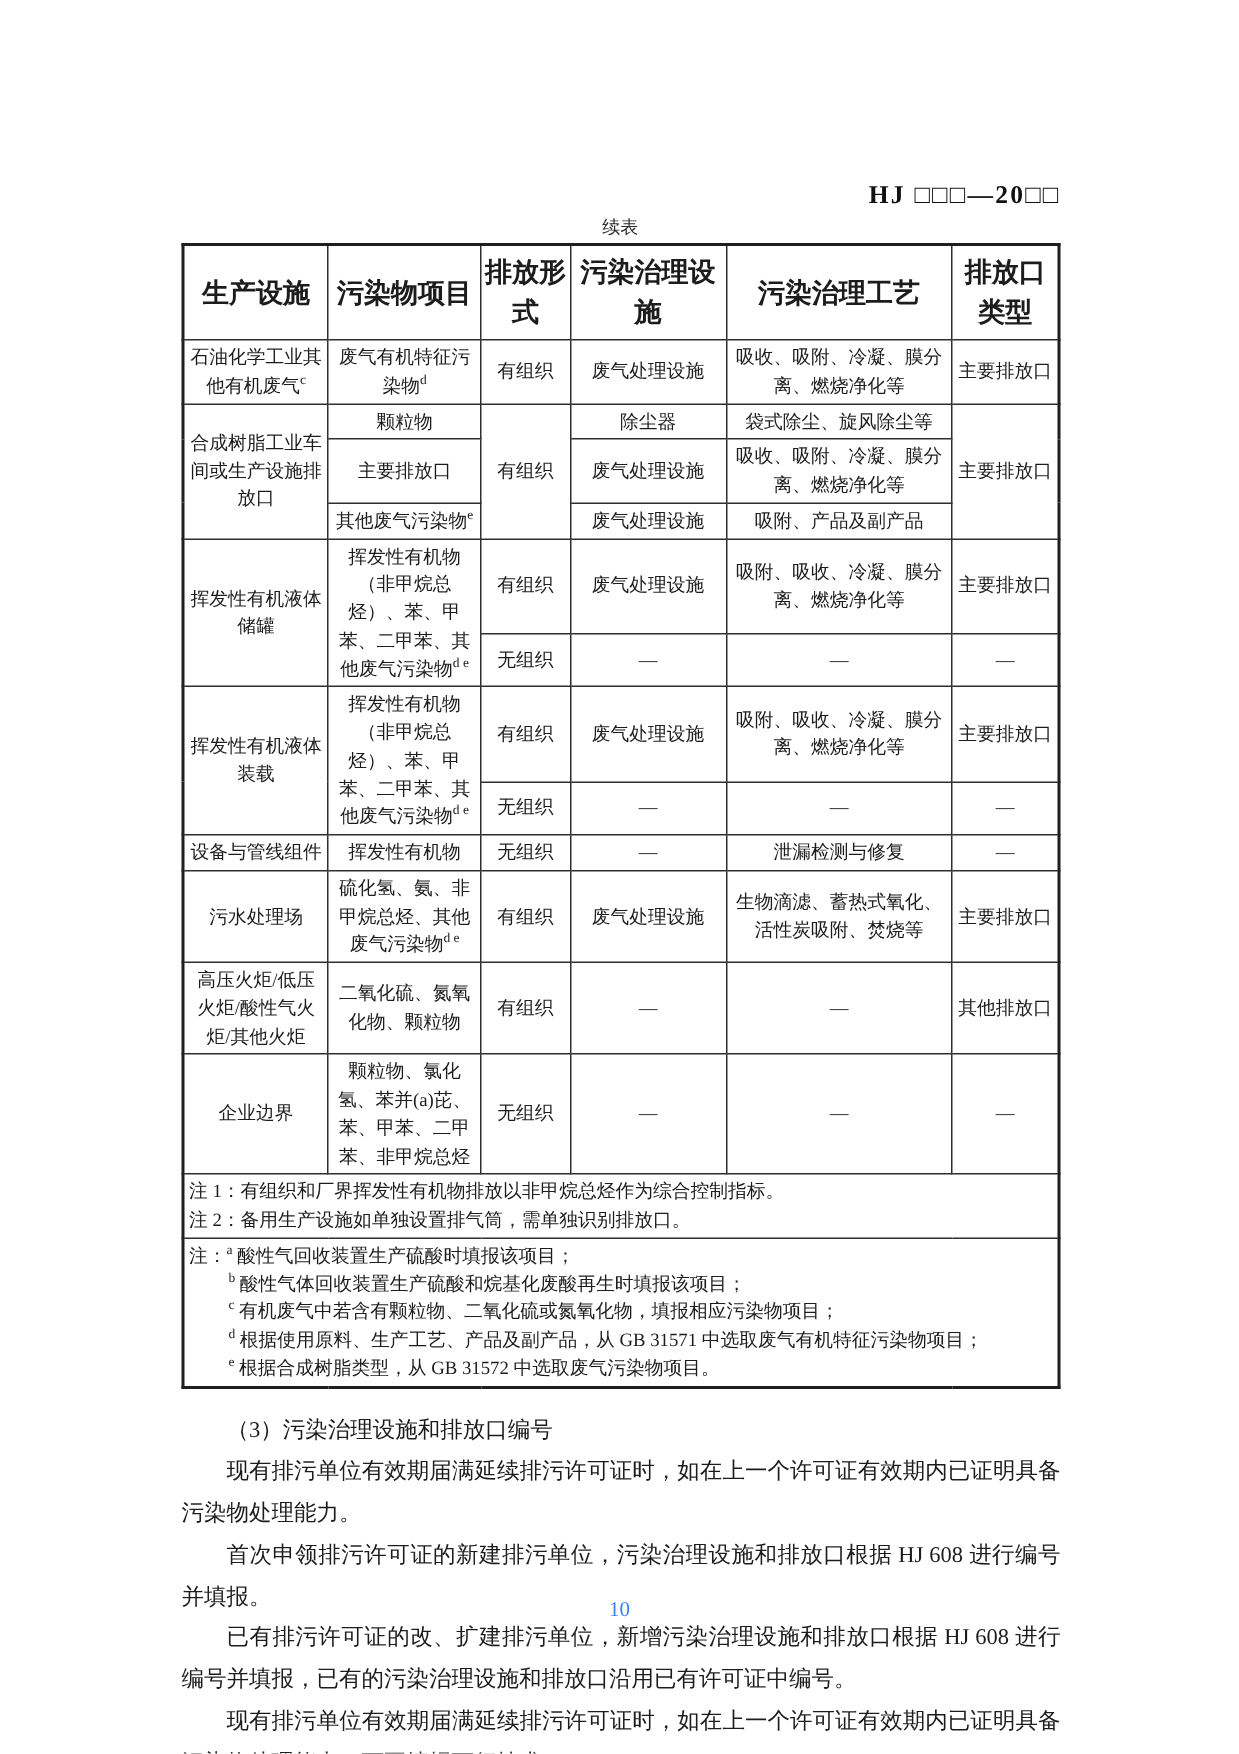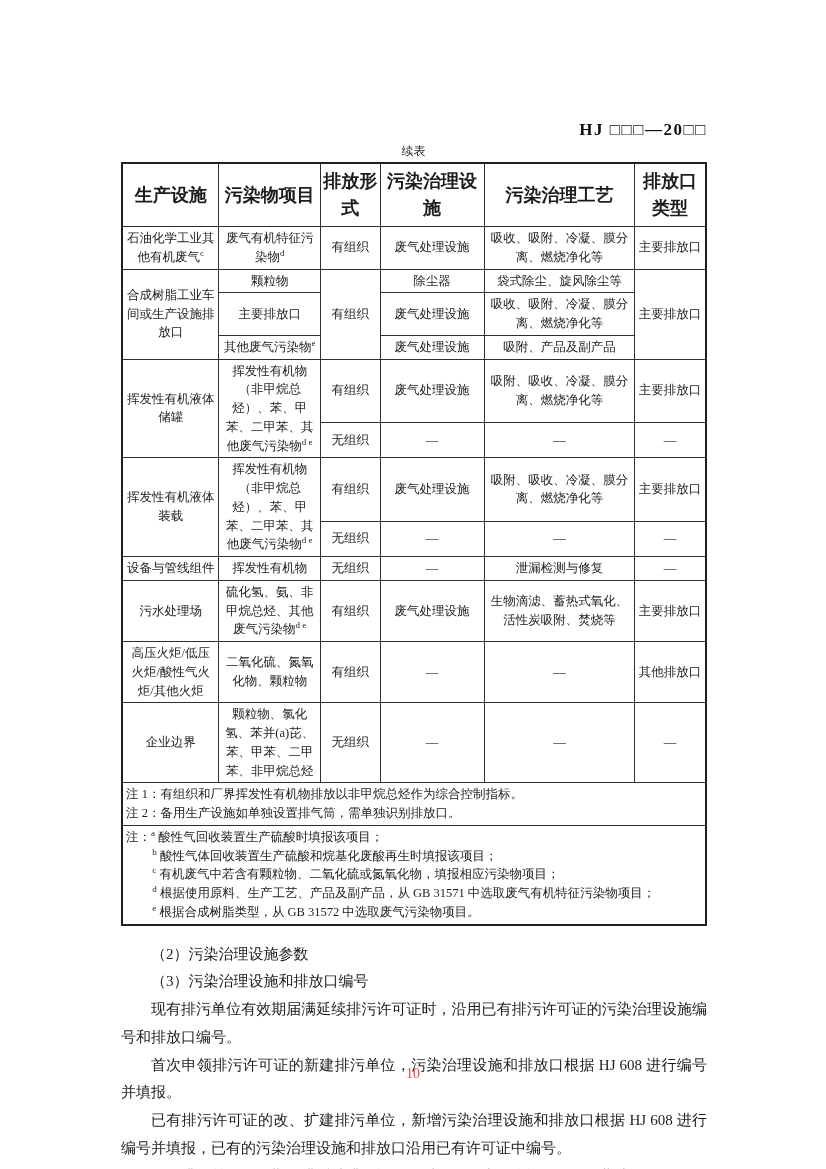--- a/index.html
+++ b/index.html
@@ -67,21 +67,21 @@
     text-align: justify;
   }
   .body-text p { margin: 0; text-indent: 2em; }
 
   .page-num {
     position: absolute;
     left: 0; right: 0;
     top: 1066px;
     text-align: center;
     font-size: 14px;
-    color: #ef4444;
+    color: #3b82f6;
   }
 </style>
 </head>
 <body>
 
 <div class="content">
 
   <div class="doc-code">HJ □□□—20□□</div>
   <div class="cont-label">续表</div>
 
@@ -211,23 +211,22 @@
         <div class="fn-line indent"><sup>b</sup> <span>酸性气体回收装置生产硫酸和烷基化废酸再生时填报该项目；</span></div>
         <div class="fn-line indent"><sup>c</sup> <span>有机废气中若含有颗粒物、二氧化硫或氮氧化物，填报相应污染物项目；</span></div>
         <div class="fn-line indent"><sup>d</sup> <span>根据使用原料、生产工艺、产品及副产品，从 GB 31571 中选取废气有机特征污染物项目；</span></div>
         <div class="fn-line indent"><sup>e</sup> <span>根据合成树脂类型，从 GB 31572 中选取废气污染物项目。</span></div>
       </td>
     </tr>
   </tbody>
     </table>
 
   <div class="body-text">
-    <p>（2）污染治理设施参数</p>
     <p>（3）污染治理设施和排放口编号</p>
-    <p>现有排污单位有效期届满延续排污许可证时，沿用已有排污许可证的污染治理设施编号和排放口编号。</p>
+    <p>现有排污单位有效期届满延续排污许可证时，如在上一个许可证有效期内已证明具备污染物处理能力。</p>
     <p>首次申领排污许可证的新建排污单位，污染治理设施和排放口根据 HJ 608 进行编号并填报。</p>
     <p>已有排污许可证的改、扩建排污单位，新增污染治理设施和排放口根据 HJ 608 进行编号并填报，已有的污染治理设施和排放口沿用已有许可证中编号。</p>
     <p>现有排污单位有效期届满延续排污许可证时，如在上一个许可证有效期内已证明具备污染物处理能力，可不填报可行技术。</p>
   </div>
 
 </div>
 
 <div class="page-num">10</div>
 
 </body></html>

